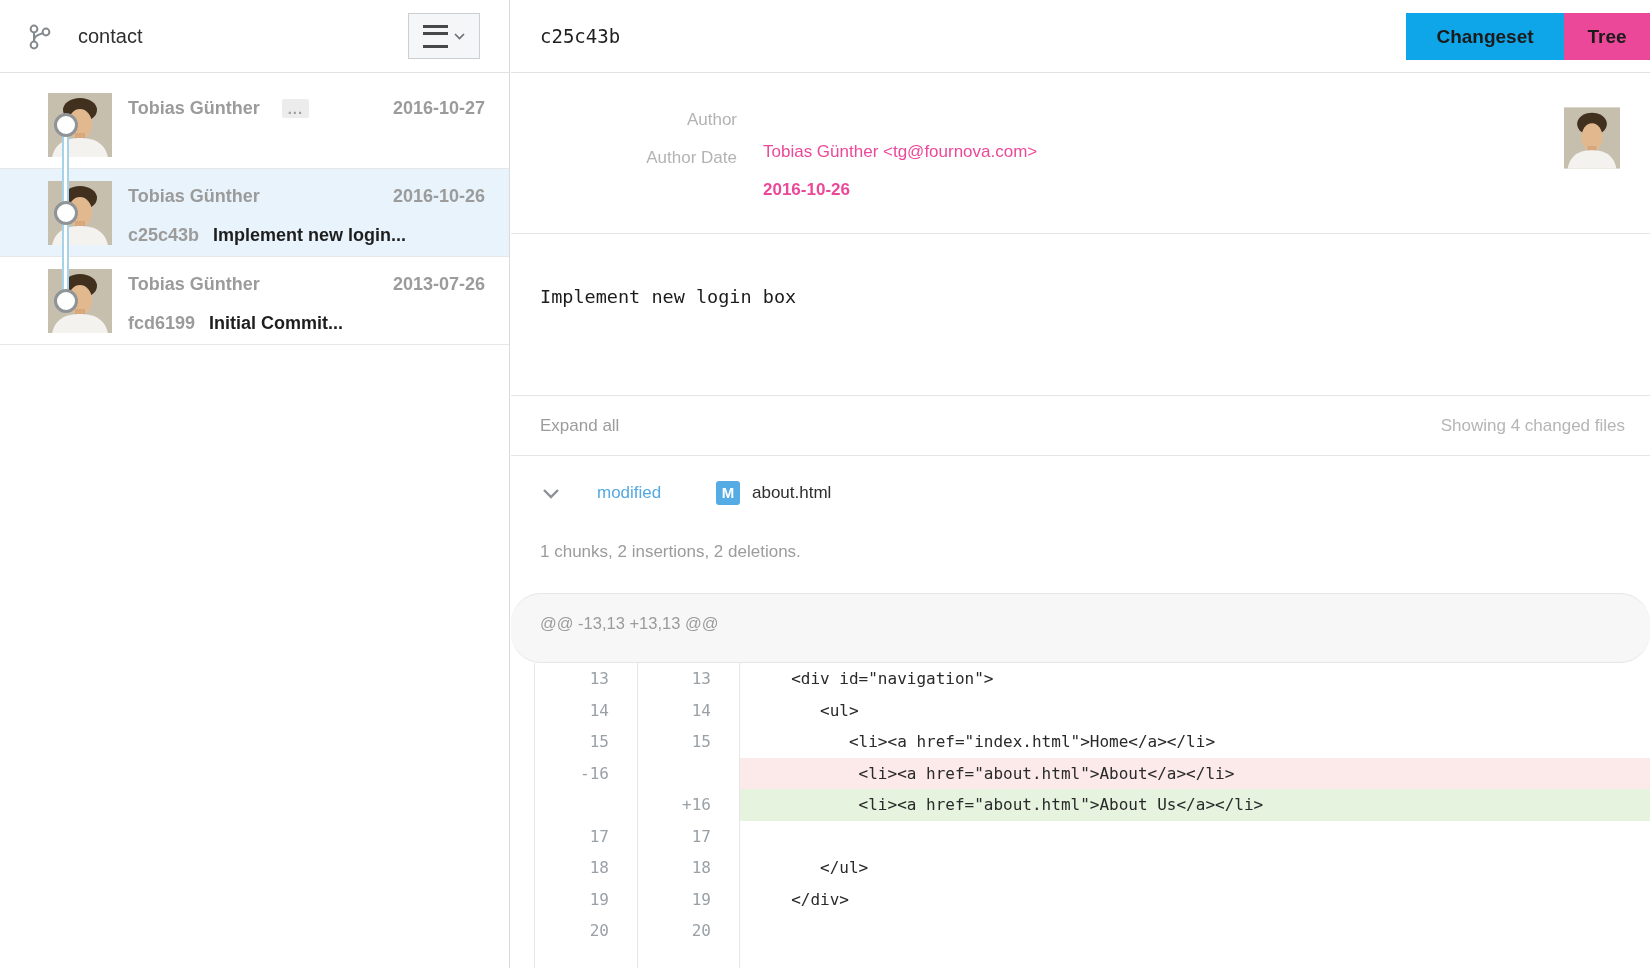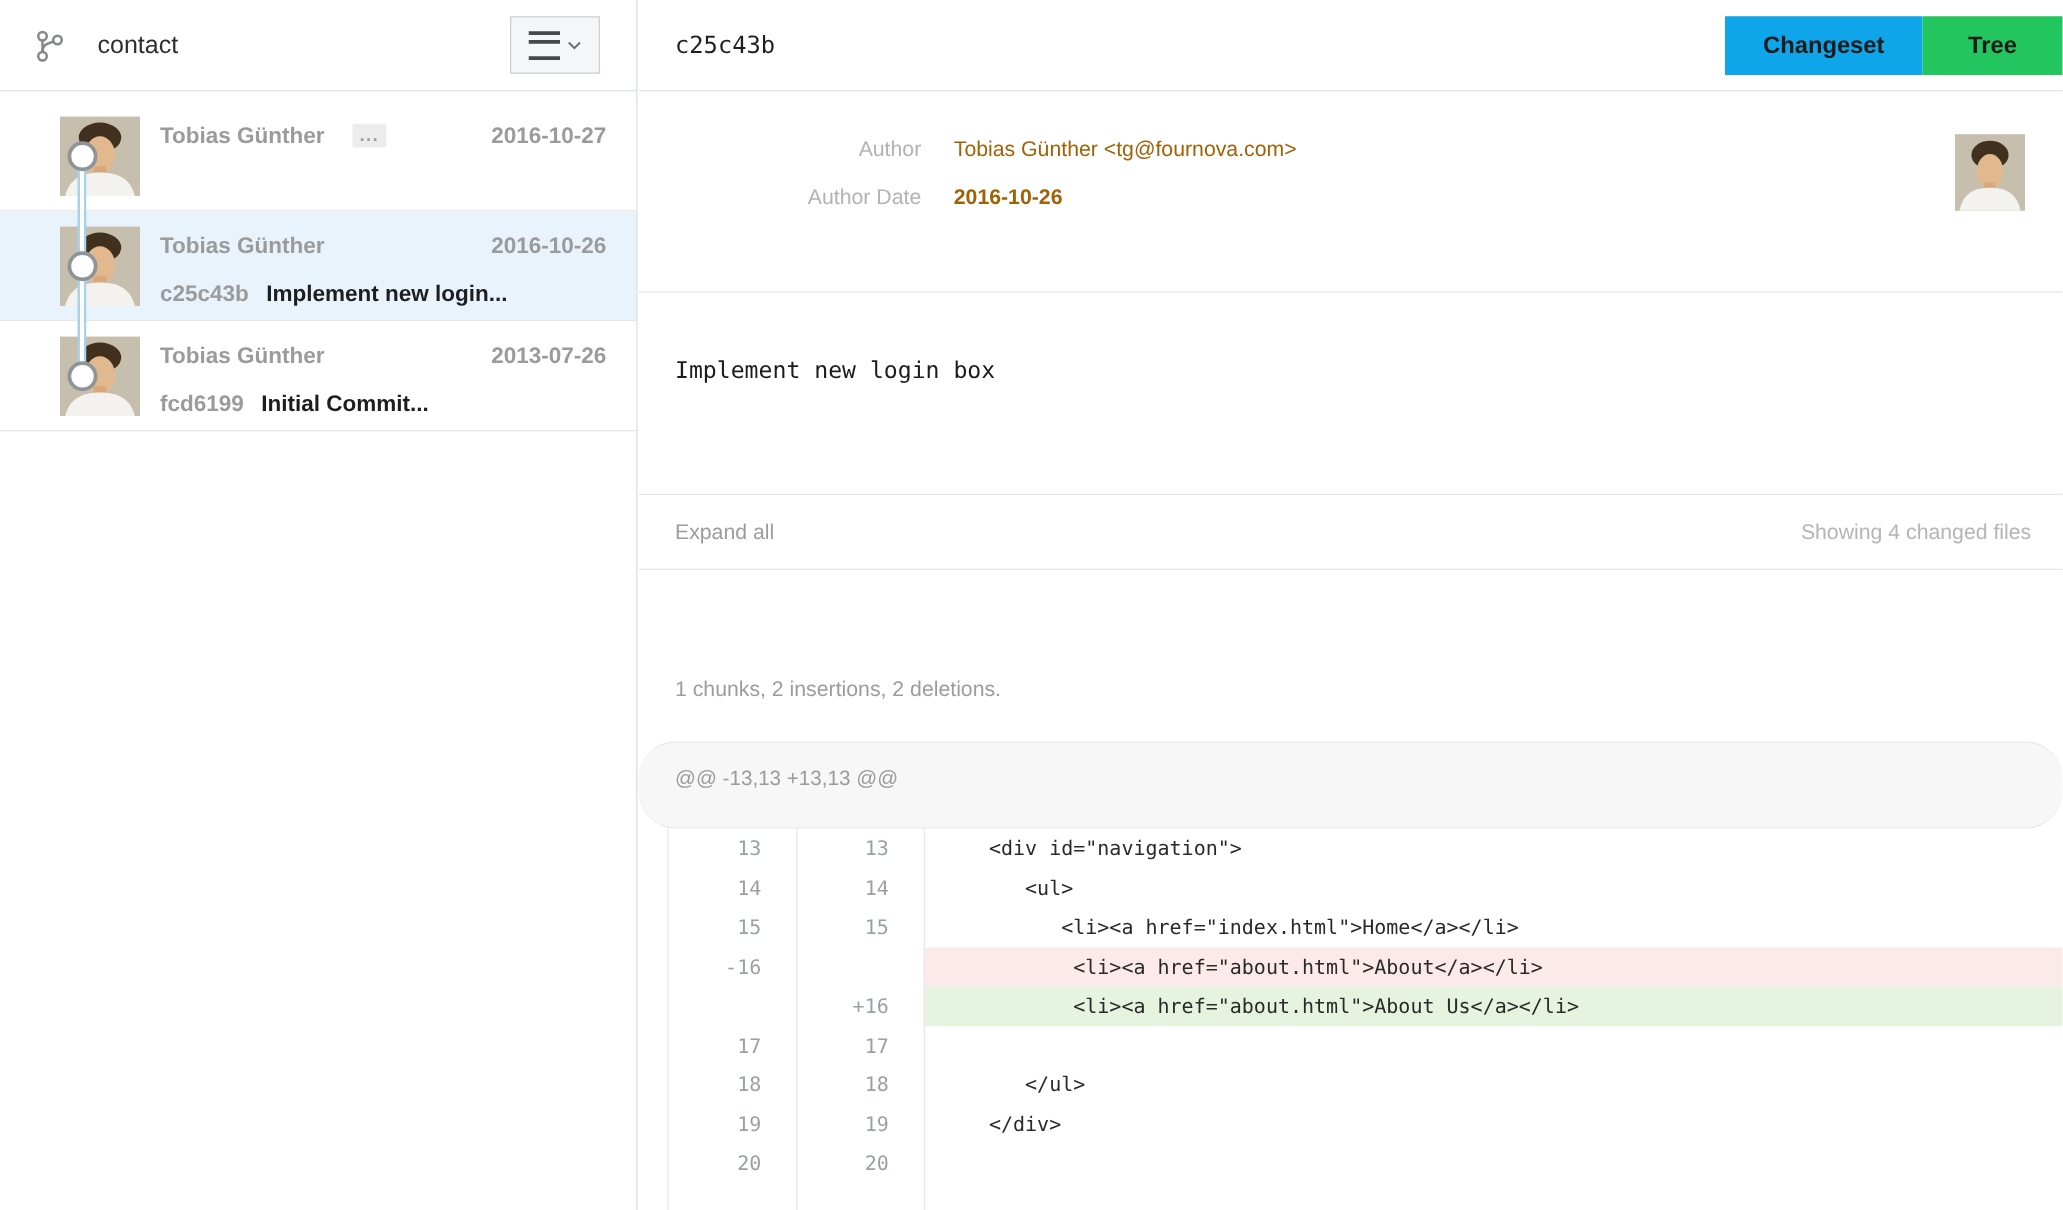--- a/index.html
+++ b/index.html
@@ -32,24 +32,24 @@
   .c-hash{font-size:18px;color:#9b9b9b;margin-right:14px;white-space:nowrap;}
   .c-msg{font-size:18px;color:#1e1e1e;white-space:nowrap;overflow:hidden;}
 
   
   #right-panel{position:absolute;left:511px;top:0;right:0;bottom:0;background:#fff;}
   .rp-header{position:absolute;left:0;top:0;right:0;height:73px;border-bottom:1px solid #dfe3e6;box-sizing:border-box;}
   .commit-id{position:absolute;left:29px;top:0;height:73px;line-height:73px;font-size:19px;color:#1f1f1f;}
   .segmented{position:absolute;right:0;top:13px;height:47px;display:flex;}
   .segment{height:47px;display:flex;align-items:center;justify-content:center;font-size:19px;font-weight:600;color:#1b1b1b;cursor:pointer;}
   .segment.active{background:#0ea5e9;width:158px;}
-  .segment.inactive{background:#22c55e;width:112px;}
+  .segment.inactive{background:#ec4899;width:86px;}
 
   .meta-label{position:absolute;left:26px;width:200px;text-align:right;font-size:17px;color:#b3b3b3;}
-  .meta-value{position:absolute;left:252px;font-size:17px;color:#a16207;}
+  .meta-value{position:absolute;left:252px;font-size:17px;color:#ec4899;margin-top:32px;}
   .row-author{top:110px;}
   .row-date{top:148px;}
   .meta-value.bold{font-weight:600;}
   .detail-avatar{position:absolute;left:1053px;top:107px;width:56px;height:62px;overflow:hidden;display:block;}
 
   .hdiv{position:absolute;left:0;right:0;height:1px;background:#e6e6e6;}
   .commit-message{position:absolute;left:29px;top:282px;height:30px;line-height:30px;font-size:18.5px;color:#1c1c1c;white-space:pre;}
 
   .files-bar{position:absolute;left:0;right:0;top:396px;height:59px;}
   .expand-all{position:absolute;left:29px;top:0;height:59px;line-height:59px;font-size:17px;color:#9c9c9c;cursor:pointer;}
@@ -203,20 +203,30 @@
 
   <div class="hdiv" style="top:395px"></div>
 
   <div class="files-bar">
     <span class="expand-all">Expand all</span>
     <span class="files-summary">Showing 4 changed files</span>
   </div>
 
   <div class="hdiv" style="top:455px"></div>
 
+  <div class="file-row">
+    <span class="file-chevron">
+      <svg width="18" height="11" viewBox="0 0 18 11" fill="none" stroke="#8b9196" stroke-width="2.4">
+          <path d="M2 2 L9 9 L16 2"></path>
+        </svg>
+    </span>
+    <span class="file-status">modified</span>
+    <span class="file-badge">M</span>
+    <span class="file-name">about.html</span>
+  </div>
 
   <div class="file-stats">1 chunks, 2 insertions, 2 deletions.</div>
 
   <div class="chunk-band">
     <span class="chunk-header">@@ -13,13 +13,13 @@</span>
   </div>
 
   <div class="diff-table">
     <div class="vline v1"></div>
     <div class="vline v2"></div>

